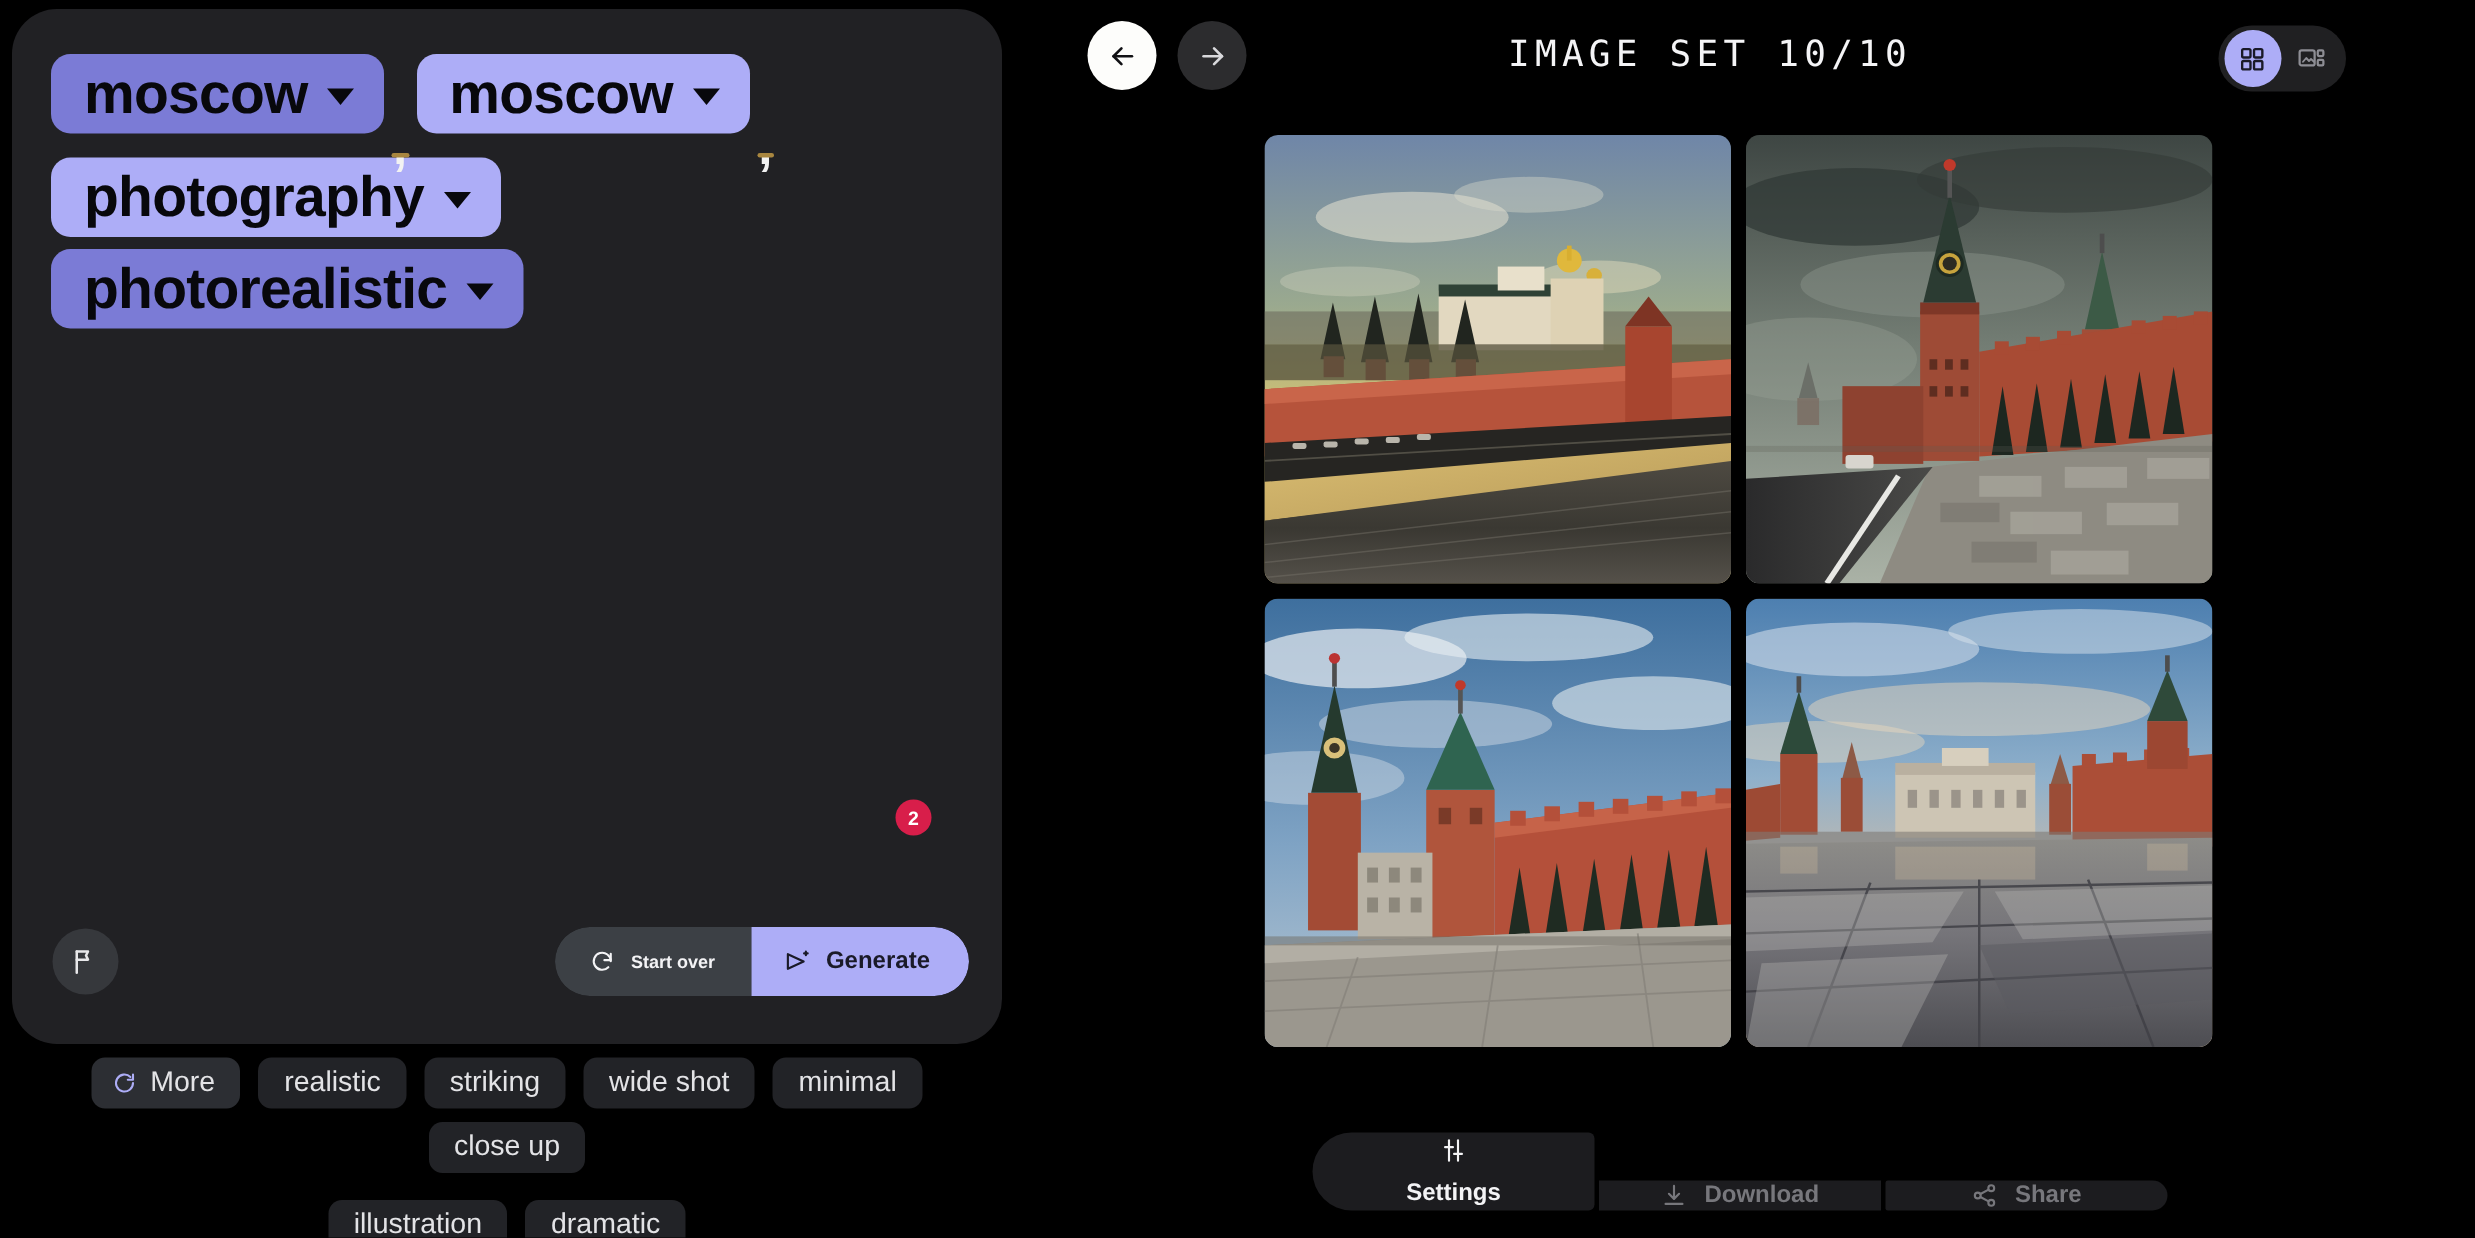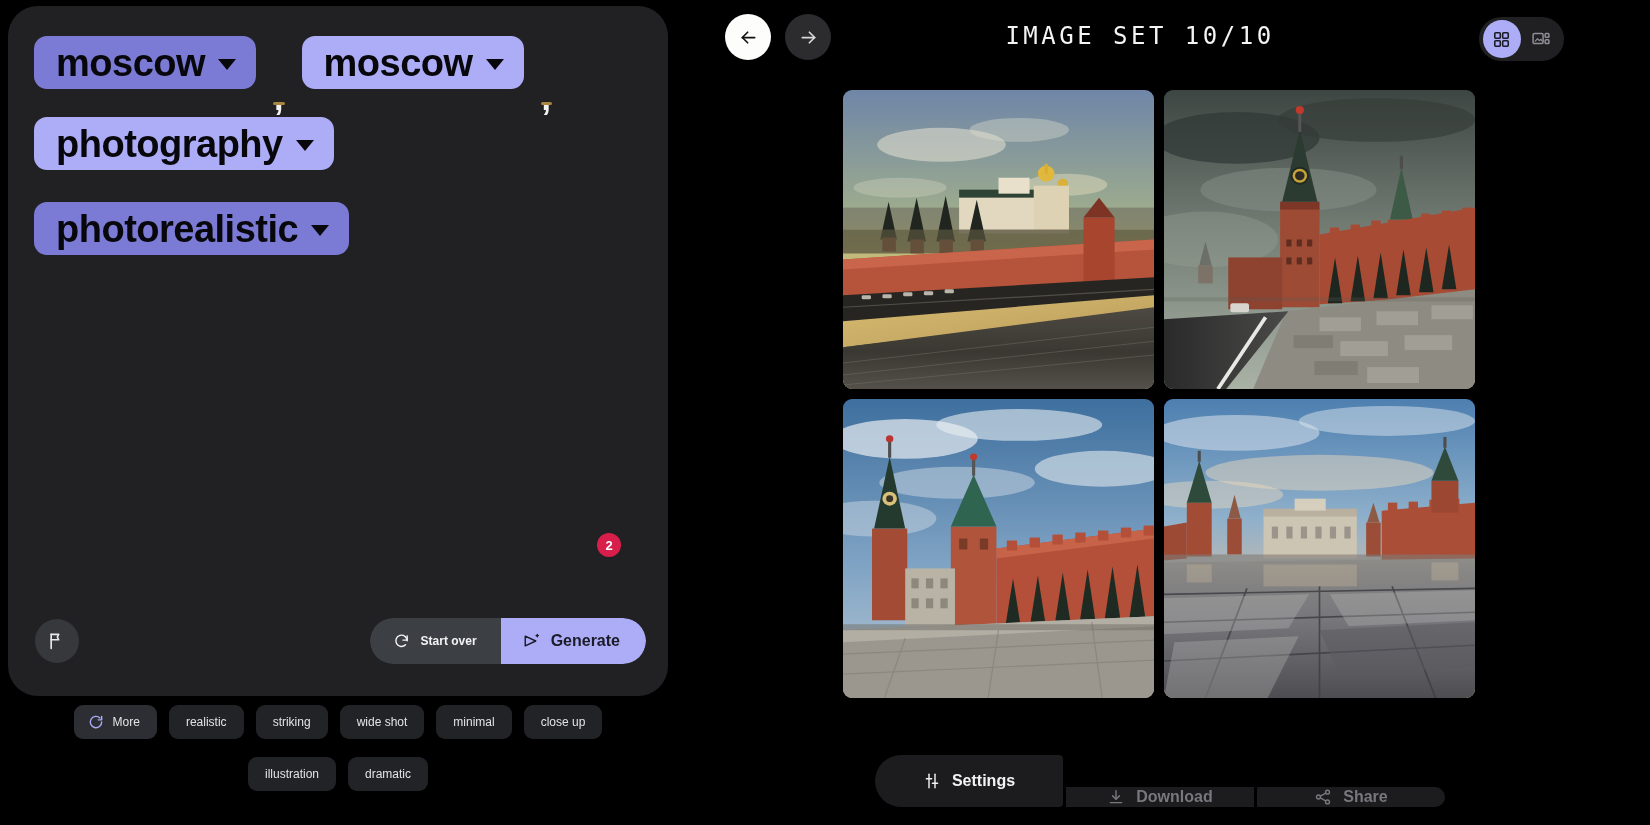--- a/index.html
+++ b/index.html
@@ -17,21 +17,21 @@
   .prompt-card {
     position: absolute; left: 8px; top: 6px;
     width: 660px; height: 690px;
     background: #212124;
     border-radius: 30px;
   }
 
   .chips-area {
     position: absolute; left: 26px; top: 26px; right: 30px;
     display: flex; flex-wrap: wrap; align-items: flex-start;
-    gap: 12px;
+    gap: 0px;
   }
   .chip {
     display: inline-flex; align-items: center; gap: 13px;
     height: 53px; padding: 0 20px 0 22px;
     border-radius: 13px;
     font-size: 38px; font-weight: 700; color: #08080c;
     letter-spacing: -0.5px;
     line-height: 1; cursor: pointer;
     margin: 4px 0;
     white-space: nowrap;
@@ -102,21 +102,21 @@
   
   .suggestions {
     position: absolute; left: 8px; top: 705px; width: 660px;
     display: flex; flex-wrap: wrap; justify-content: center;
     gap: 9px 12px; padding: 0 50px;
   }
   .sug {
     display: inline-flex; align-items: center; gap: 9px;
     height: 34px; padding: 0 17px;
     background: #222327; border-radius: 9px;
-    color: #e3e3e6; font-size: 12px; font-weight: 500;
+    color: #e3e3e6; font-size: 19px; font-weight: 500;
     cursor: pointer; white-space: nowrap;
   }
   .sug.more { background: #2c2e33; padding-left: 14px; }
 
   
   .right-panel { flex: 1; position: relative; height: 100%; background: #000; }
 
   .rp-header {
     position: absolute; top: 14px; left: 0; right: 0; height: 52px;
   }
@@ -173,21 +173,21 @@
     display: flex; gap: 3px; align-items: stretch;
     height: 52px;
   }
   .bb-btn {
     display: flex; align-items: center; justify-content: center; gap: 11px;
     width: 188px;
     background: #1c1c1f;
     font-size: 16px; font-weight: 600;
     cursor: pointer;
   }
-  .bb-btn:first-child { border-radius: 26px 4px 4px 26px; }
+  .bb-btn:first-child { border-radius: 26px 4px 4px 26px; flex-direction: column; }
   .bb-btn:last-child  { border-radius: 4px 26px 26px 4px; }
   .bb-btn.enabled  { color: #f3f3f5; }
   .bb-btn.disabled { color: #77777c; cursor: default; margin-top: 32px; }
 </style>
 </head>
 <body>
 
 <div class="app">
 
   <div class="left-panel">

